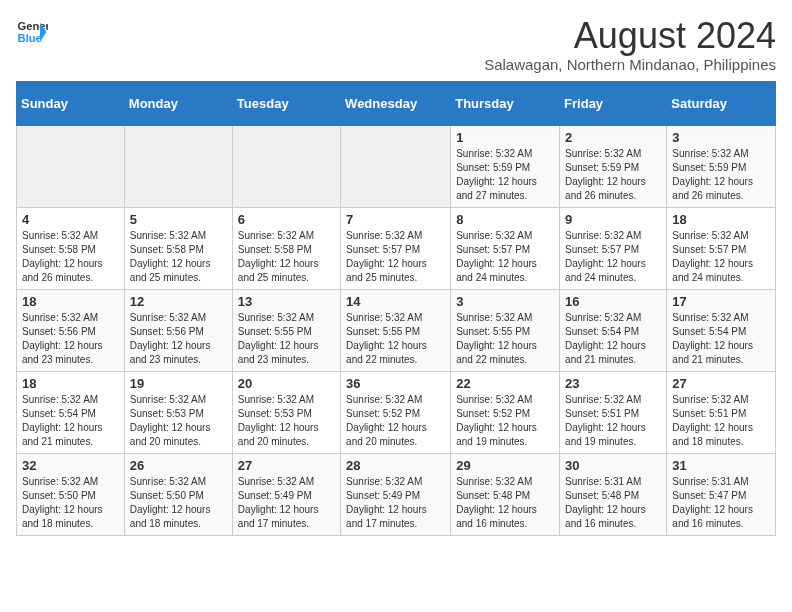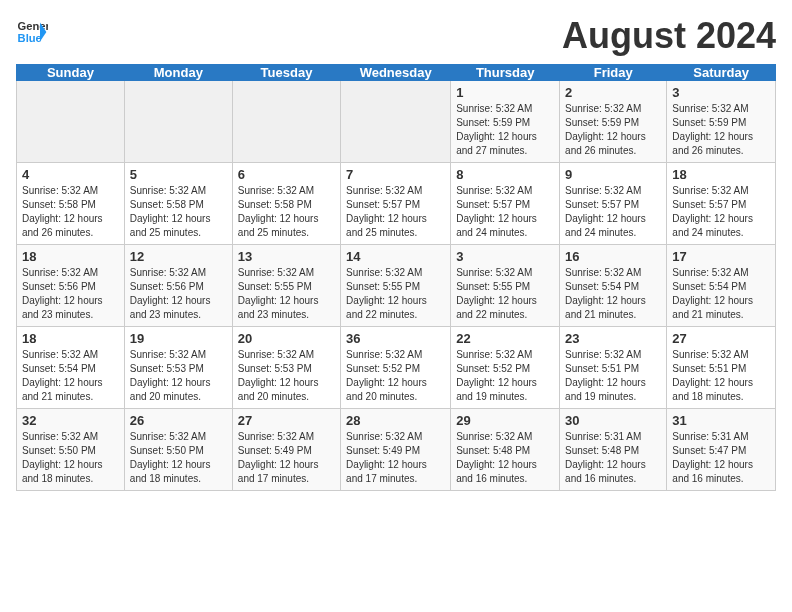--- a/index.html
+++ b/index.html
@@ -23,41 +23,41 @@
     }
     .logo-icon {
       width: 32px;
       height: 32px;
     }
     .title-block {
       text-align: right;
     }
     .month-year {
       font-size: 36px;
-      font-weight: bold;
+      font-weight: normal;
       color: #333;
       line-height: 1.1;
     }
     .location {
       font-size: 15px;
       color: #555;
     }
     table {
       width: 100%;
       border-collapse: collapse;
     }
     thead tr {
       background-color: #2979c4;
       color: #fff;
     }
     thead th {
-      padding: 0 4px;
+      padding: 14px 4px;
       font-size: 13px;
       font-weight: bold;
-      text-align: center;
+      text-align: left;
       border: 1px solid #2979c4;
     }
     tbody tr {
       vertical-align: top;
     }
     tbody td {
       border: 1px solid #ccc;
       padding: 4px 5px;
       font-size: 10.5px;
       color: #333;
@@ -91,20 +91,21 @@
 <div class="header">
   <div class="logo">
     <svg class="logo-icon" viewBox="0 0 40 40">
       <text x="2" y="18" font-size="14" font-weight="bold" fill="#333">General</text>
       <text x="2" y="32" font-size="14" font-weight="bold" fill="#2196F3">Blue</text>
       <polygon points="30,8 38,20 30,32" fill="#2196F3"></polygon>
     </svg>
   </div>
   <div class="title-block">
     <div class="month-year">August 2024</div>
+    <div class="location">Salawagan, Northern Mindanao, Philippines</div>
   </div>
 </div>
 
 <table>
   <thead>
     <tr>
     <th>Sunday</th>
         <th>Monday</th>
         <th>Tuesday</th>
         <th>Wednesday</th>

